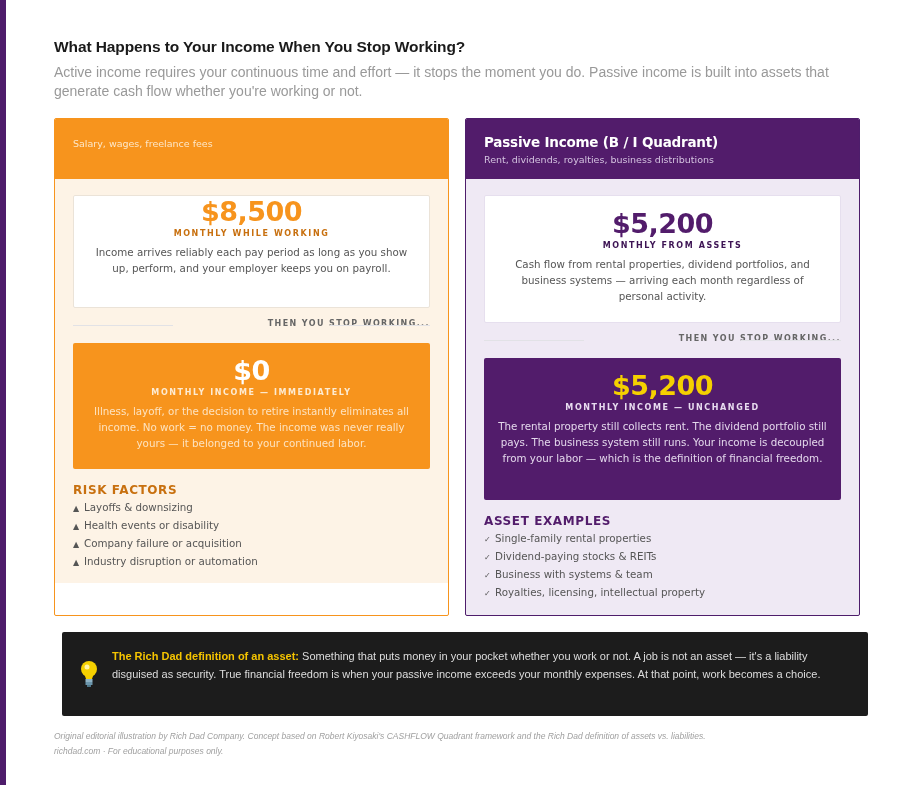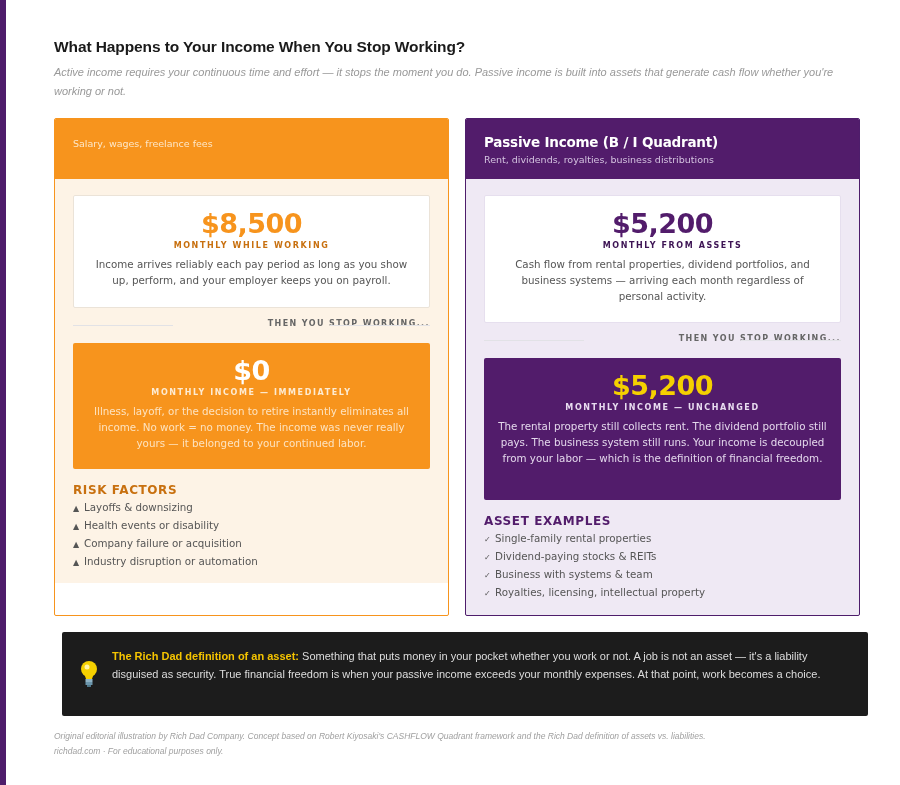--- a/index.html
+++ b/index.html
@@ -4,21 +4,21 @@
 <style>
   * { box-sizing: border-box; margin: 0; padding: 0; }
   html, body { width: 900px; height: 785px; background: #ffffff; overflow: hidden; }
   body { font-family: "DejaVu Sans", sans-serif; color: #333; position: relative; }
 
   .side-strip { position: absolute; left: 0; top: 0; width: 6px; height: 785px; background: #4e1d6b; }
 
   .page { position: absolute; left: 54px; top: 38px; width: 806px; }
 
   .title { font-family: "Liberation Sans", sans-serif; font-weight: 700; font-size: 15.5px; color: #1a1a1a; letter-spacing: -0.1px; }
-  .subtitle { margin-top: 7px; font-family: "Liberation Sans", sans-serif; font-style: italic; font-size: 11px; line-height: 19px; color: #999; width: 806px; }
+  .subtitle { margin-top: 7px; font-family: "Liberation Sans", sans-serif; font-size: 14px; line-height: 19px; color: #999; width: 806px; }
 
   .cards { position: absolute; top: 80px; left: 0; width: 806px; height: 498px; }
   .card { position: absolute; top: 0; width: 395px; height: 498px; border-radius: 2px; overflow: hidden; }
   .card.active { left: 0; border: 1px solid #f7941d; background: #ffffff; }
   .card.passive { left: 411px; border: 1px solid #4e1d6b; background: #efe9f4; }
 
   .card-head { height: 60px; padding: 15px 18px 0 18px; }
   .active .card-head { background: #f7941d; }
   .passive .card-head { background: #521c6b; }
   .card-title { font-family: "DejaVu Sans", sans-serif; font-weight: 700; font-size: 13.5px; color: #fff; letter-spacing: -0.2px; }
@@ -66,21 +66,21 @@
   <p class="subtitle">Active income requires your continuous time and effort — it stops the moment you do. Passive income is built into assets that generate cash flow whether you're working or not.</p>
 
   <div class="cards">
 
     <div class="card active">
       <div class="card-head">
         <div class="card-sub">Salary, wages, freelance fees</div>
       </div>
       <div class="card-body-bg"></div>
 
-      <div class="box-white" style="top:76px;height:113px;padding-top:12px;">
+      <div class="box-white" style="top:76px;height:113px;">
         <div class="big" style="color:#f7941d;">$8,500</div>
         <div class="cap" style="color:#c8700f;">MONTHLY WHILE WORKING</div>
         <div class="desc">Income arrives reliably each pay period as long as you show up, perform, and your employer keeps you on payroll.</div>
       </div>
 
       <div class="divider" style="top:200px;">
         <div class="line l"></div>
         <div class="txt">THEN YOU STOP WORKING...</div>
         <div class="line r"></div>
       </div>

